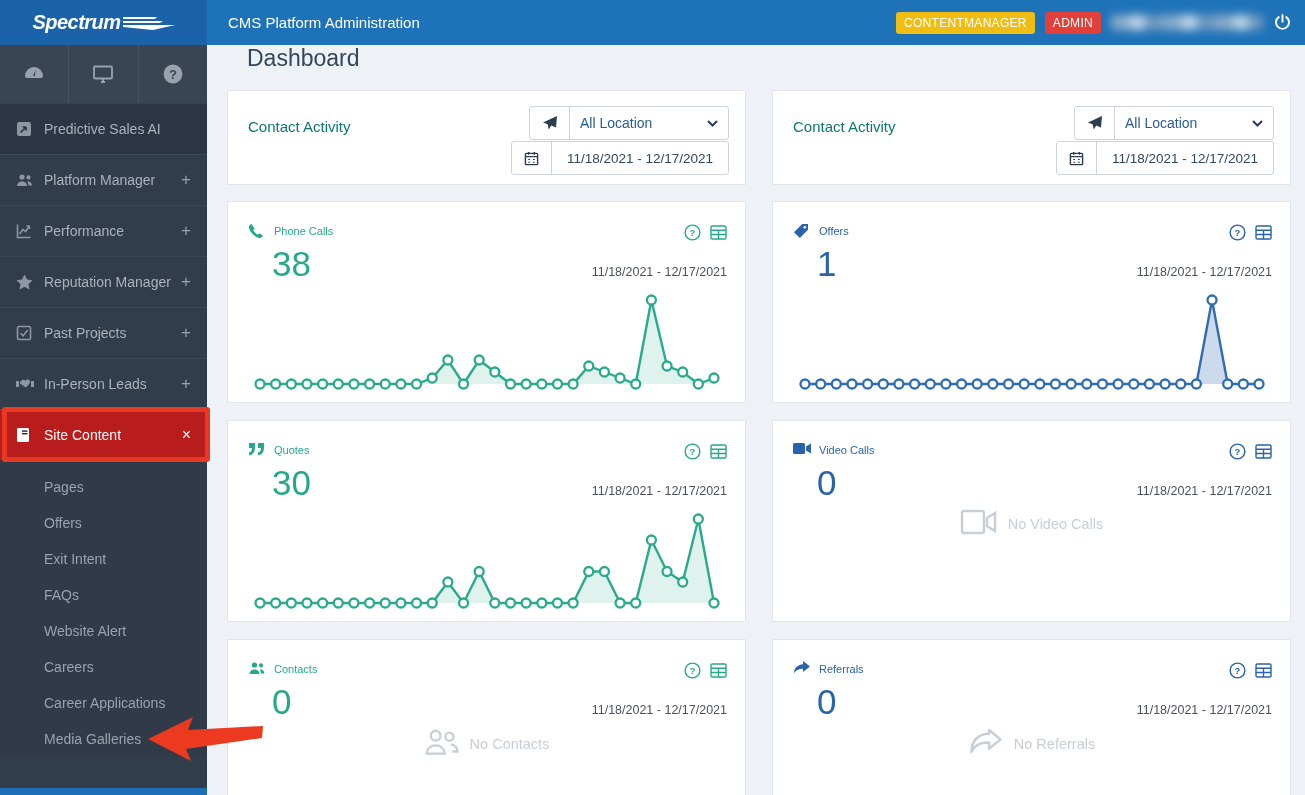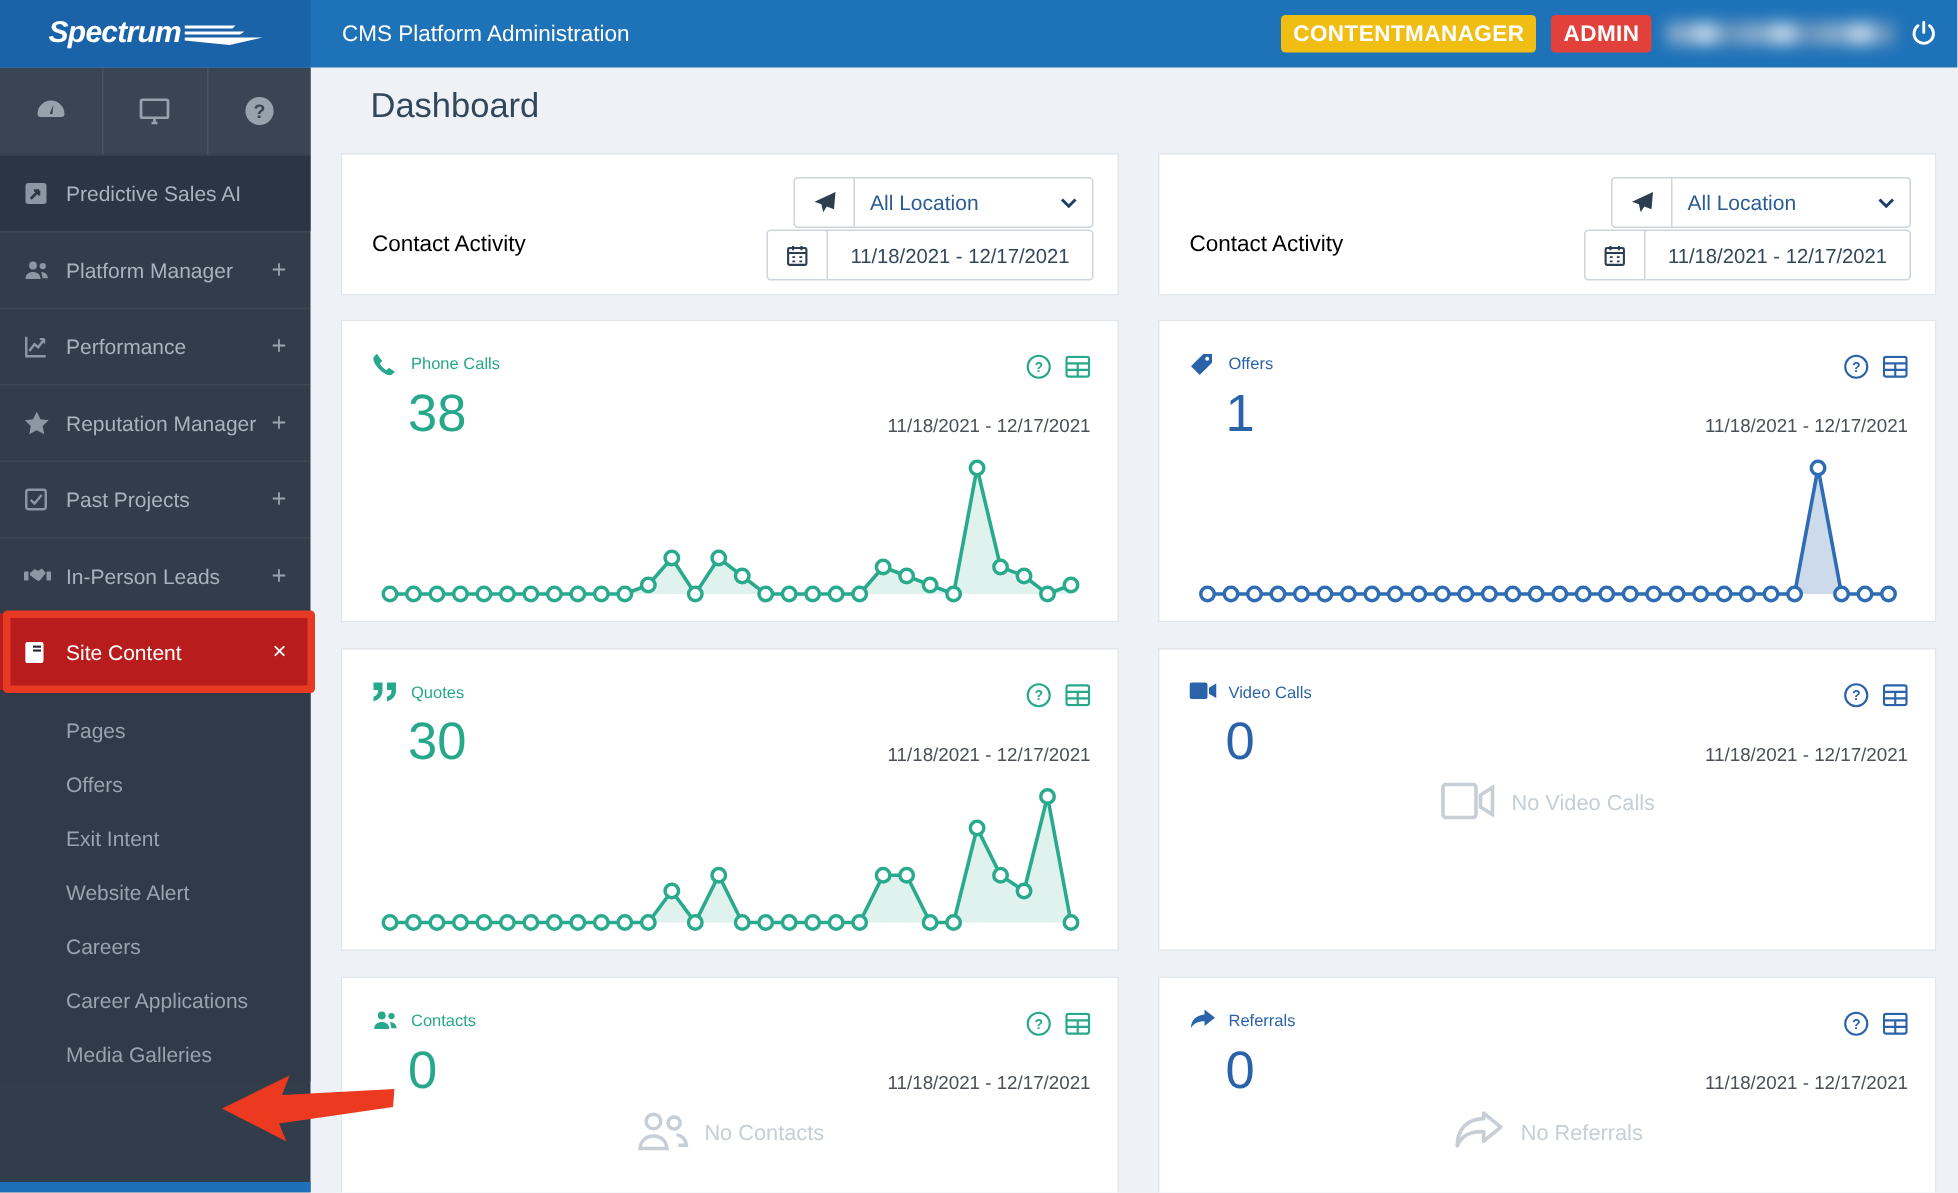--- a/index.html
+++ b/index.html
@@ -7,21 +7,21 @@
   body { position:relative; overflow:hidden; background:#eef1f6;
          font-family:"Liberation Sans", sans-serif; -webkit-font-smoothing:antialiased; }
 
   
   .topbar { position:absolute; left:0; top:0; width:1305px; height:45px; background:#1e72b8; z-index:5;text-align:right; }
   .brand { position:absolute; left:0; top:0; width:207px; height:45px; background:#1a63a9;
            display:flex; align-items:center; justify-content:center; gap:2px; }
   .brand-text { color:#fff; font-size:20px; font-weight:bold; font-style:italic; letter-spacing:-0.5px; }
   .topbar-title { position:absolute; left:228px; top:0; height:45px; line-height:45px; color:#fff; font-size:15px; }
   .topbar-right { position:absolute; right:13px; top:0; height:45px; display:flex; align-items:center; gap:10px; }
-  .badge { font-size:15px; font-weight:bold; color:#fff; padding:4px 8px; border-radius:3px; letter-spacing:.3px; }
+  .badge { font-size:12px; font-weight:normal; color:#fff; padding:4px 8px; border-radius:3px; letter-spacing:.3px; }
   .blur-name { width:152px; height:15px; border-radius:2px; filter:blur(5px); opacity:.85;
                background:repeating-linear-gradient(90deg,#9db6cf 0 18px,#d9e4ef 18px 34px,#7fa0c2 34px 52px); }
   .power { color:#fff; display:flex; }
 
   
   .sidebar { position:absolute; left:0; top:45px; width:207px; height:750px; background:#323d4b; z-index:4; }
   .side-icons { height:58px; display:flex; background:#3a4553; }
   .side-icons .cell { flex:1; display:flex; align-items:center; justify-content:center;
                       border-right:1px solid rgba(255,255,255,.08); color:#98a2ad; }
   .side-icons .cell:last-child { border-right:none; }
@@ -32,27 +32,27 @@
   .nav-item .plus { font-size:17px; color:#98a2ad; }
   .nav-item.first { background:#2c3544; }
   .nav-item.active { background:#b91c1c; color:#fff; }
   .nav-item.active .nicon { color:#fff; }
   .nav-item.active .close { color:#fff; font-size:16px; }
   .submenu { background:#303a49; padding-top:9px; }
   .sub-item { height:36px; line-height:36px; padding-left:44px; color:#99a3ae; font-size:14px; cursor:pointer; }
   .bottom-strip { position:absolute; bottom:0; left:0; width:207px; height:7px; background:#1d70b8; }
 
   
-  .main { position:absolute; left:207px; top:45px; width:928px; height:750px; background:#eef1f6;text-decoration:underline; }
+  .main { position:absolute; left:207px; top:33px; width:928px; height:750px; background:#eef1f6;text-decoration:underline; }
   .page-title { position:absolute; left:40px; top:12px; font-size:23px; color:#33475b; }
   .col { position:absolute; top:57px; width:519px; }
   .col.left { left:20px; } .col.right { left:565px; }
 
   .panel { position:relative; height:95px; background:#fff; border:1px solid #e2e6eb; margin-bottom:16px; }
-  .panel-title { position:absolute; left:20px; top:27px; font-size:15px; color:#000000;margin-top:24px; }
+  .panel-title { position:absolute; left:20px; top:27px; font-size:15px; color:#0f766e; }
   .ctrl { position:absolute; right:16px; display:flex; background:#fff; border:1px solid #cdd4dc; border-radius:3px; height:34px; }
   .ctrl .icell { width:40px; display:flex; align-items:center; justify-content:center;
                  border-right:1px solid #cdd4dc; color:#2c3e50; }
   .loc-box { top:15px; width:200px; }
   .loc-box .sel { flex:1; display:flex; align-items:center; justify-content:space-between;
                   padding:0 10px; font-size:14px; color:#2a5c94; cursor:pointer;gap:32px; }
   .loc-box .chev { color:#1d3f66; display:flex; }
   .date-box { top:50px; width:218px; }
   .date-box .dtext { flex:1; display:flex; align-items:center; justify-content:center;
                      font-size:13.5px; color:#33475b; cursor:text; }
@@ -198,20 +198,21 @@
         </svg>
     </span>
     <span class="nlabel">Site Content</span>
     <span class="close">×</span>
   </div>
 
   <div class="submenu">
     <div class="sub-item">Pages</div>
     <div class="sub-item">Offers</div>
     <div class="sub-item">Exit Intent</div>
+    <div class="sub-item">FAQs</div>
     <div class="sub-item">Website Alert</div>
     <div class="sub-item">Careers</div>
     <div class="sub-item">Career Applications</div>
     <div class="sub-item">Media Galleries</div>
   </div>
   <div class="bottom-strip"></div>
 </div>
 
 <div class="main">
   <div class="page-title">Dashboard</div>

